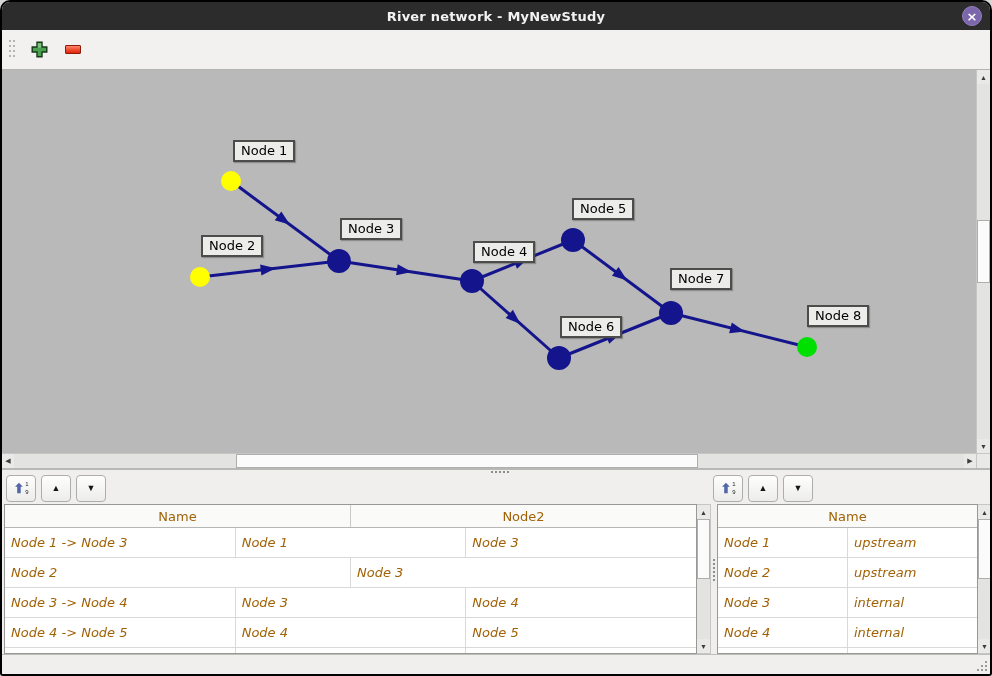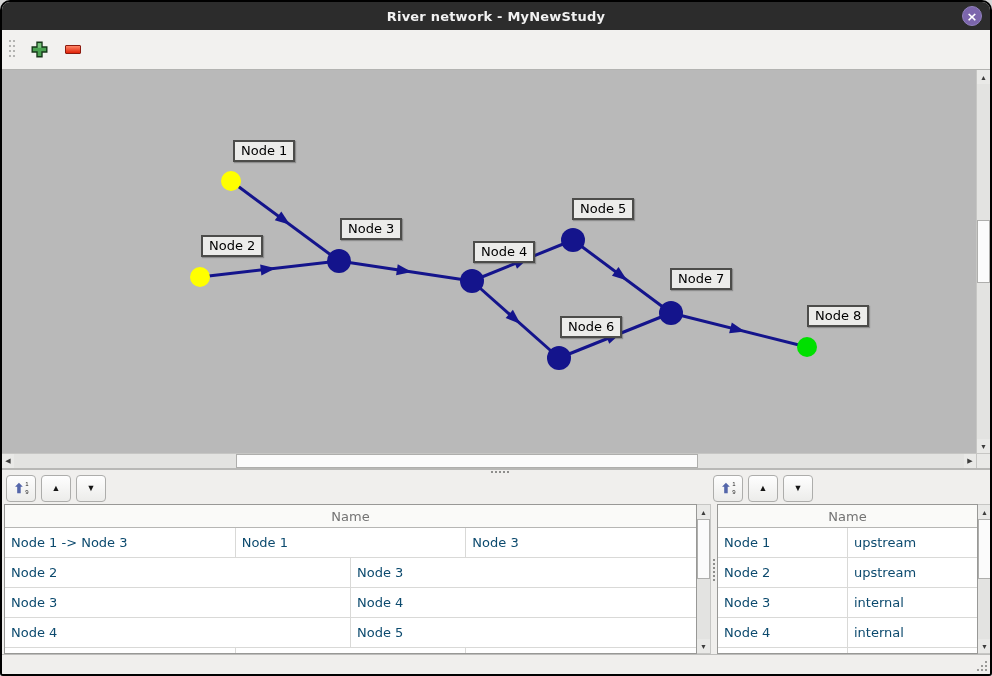--- a/index.html
+++ b/index.html
@@ -62,26 +62,26 @@
   .tri { font-size:9px; color:#151515; line-height:1; }
   .sort-ic { display:flex; align-items:center; }
   .sort-ic .arr { font-size:13px; color:#5466aa; font-weight:bold; line-height:1; }
   .sort-ic .digits { display:flex; flex-direction:column; font-size:6px; color:#222; line-height:1.2;
                      margin-left:1px; }
 
   
   .tables-row { height:150px; flex:none; display:flex; background:#f0efed; }
   .dtable { border:1px solid #989896; background:#fff; overflow:hidden; flex:none; }
   .dtable .hdr { display:flex; height:23px; background:#fafaf8; border-bottom:1px solid #b6b6b4; }
-  .hcell { flex:1; display:flex; align-items:center; justify-content:center; font-size:13px; color:#737373;
+  .hcell { flex:1; display:flex; align-items:center; justify-content:center; font-size:13px; color:#a16207;
            border-right:1px solid #c9c9c7; }
   .hcell:last-child { border-right:none; }
   .trow { display:flex; height:30px; border-bottom:1px solid #d9d9d7; background:#fff; }
-  .tcell { flex:1; display:flex; align-items:center; padding-left:6px; font-size:13px; color:#0c4a6e;
-           border-right:1px solid #d9d9d7; overflow:hidden; white-space:nowrap; }
+  .tcell { flex:1; display:flex; align-items:center; padding-left:6px; font-size:13px; color:#a16207;
+           border-right:1px solid #d9d9d7; overflow:hidden; white-space:nowrap;font-style:italic; }
   .tcell:last-child { border-right:none; }
   .tscroll { width:14px; flex:none; background:#e9e9e7; border:1px solid #c6c6c4; border-left:none;
              display:flex; flex-direction:column; }
   .vsplitter { width:6px; flex:none; position:relative; background:#f0efed; }
   .vsplitter i { position:absolute; left:2px; top:55px; width:2px; height:2px; background:#8e8e8c;
                  box-shadow:0 4px #8e8e8c,0 8px #8e8e8c,0 12px #8e8e8c,0 16px #8e8e8c,0 20px #8e8e8c; }
 
   
   .footer { flex:1; background:#f0efed; border-top:1px solid #bdbdbb; position:relative; }
   .grip { position:absolute; right:3px; bottom:3px; width:12px; height:12px; }
@@ -210,36 +210,39 @@
       <button class="tool-btn">
           <span class="tri">▼</span>
         </button>
     </div>
   </div>
 
   <div class="tables-row">
     <div class="dtable" id="left-table" style="width:693px;margin-left:2px;">
       <div class="hdr" id="left-hdr">
           <div class="hcell">Name</div>
+          <div class="hcell">Node2</div>
         </div>
       <div id="left-body">
           <div class="trow">
             <div class="tcell">Node 1 -&gt; Node 3</div>
             <div class="tcell">Node 1</div>
             <div class="tcell">Node 3</div>
           </div>
           <div class="trow">
             <div class="tcell">Node 2</div>
             <div class="tcell">Node 3</div>
           </div>
           <div class="trow">
+            <div class="tcell">Node 3 -&gt; Node 4</div>
             <div class="tcell">Node 3</div>
             <div class="tcell">Node 4</div>
           </div>
           <div class="trow">
+            <div class="tcell">Node 4 -&gt; Node 5</div>
             <div class="tcell">Node 4</div>
             <div class="tcell">Node 5</div>
           </div>
           <div class="trow">
             <div class="tcell"></div>
             <div class="tcell"></div>
             <div class="tcell"></div>
           </div>
         </div>
     </div>

